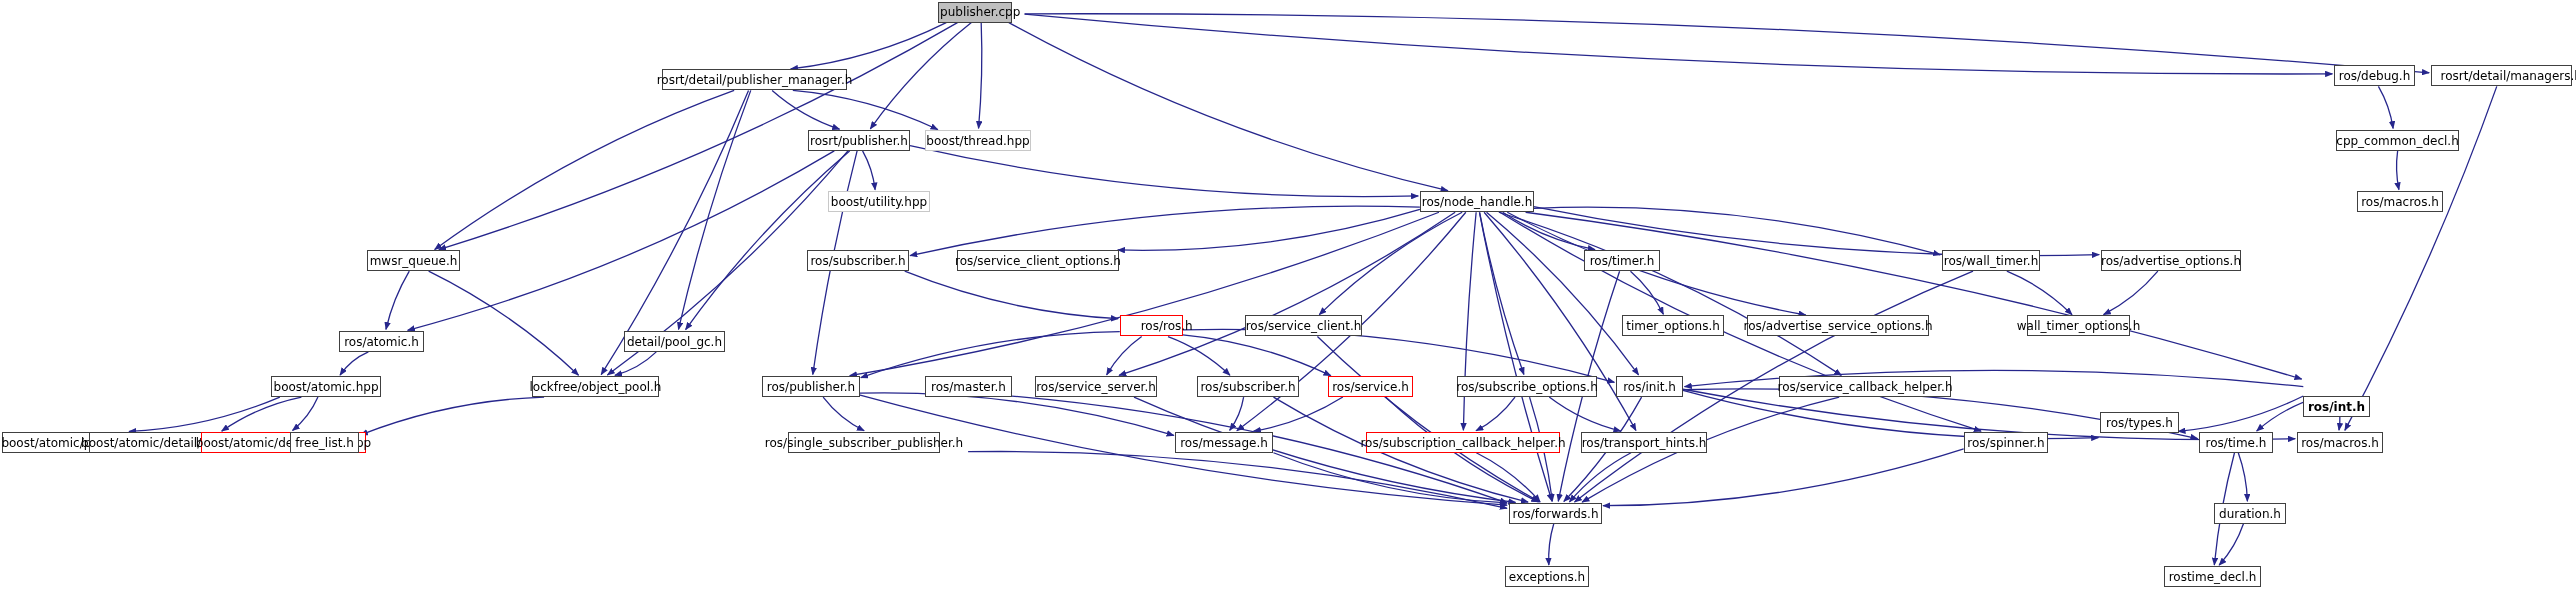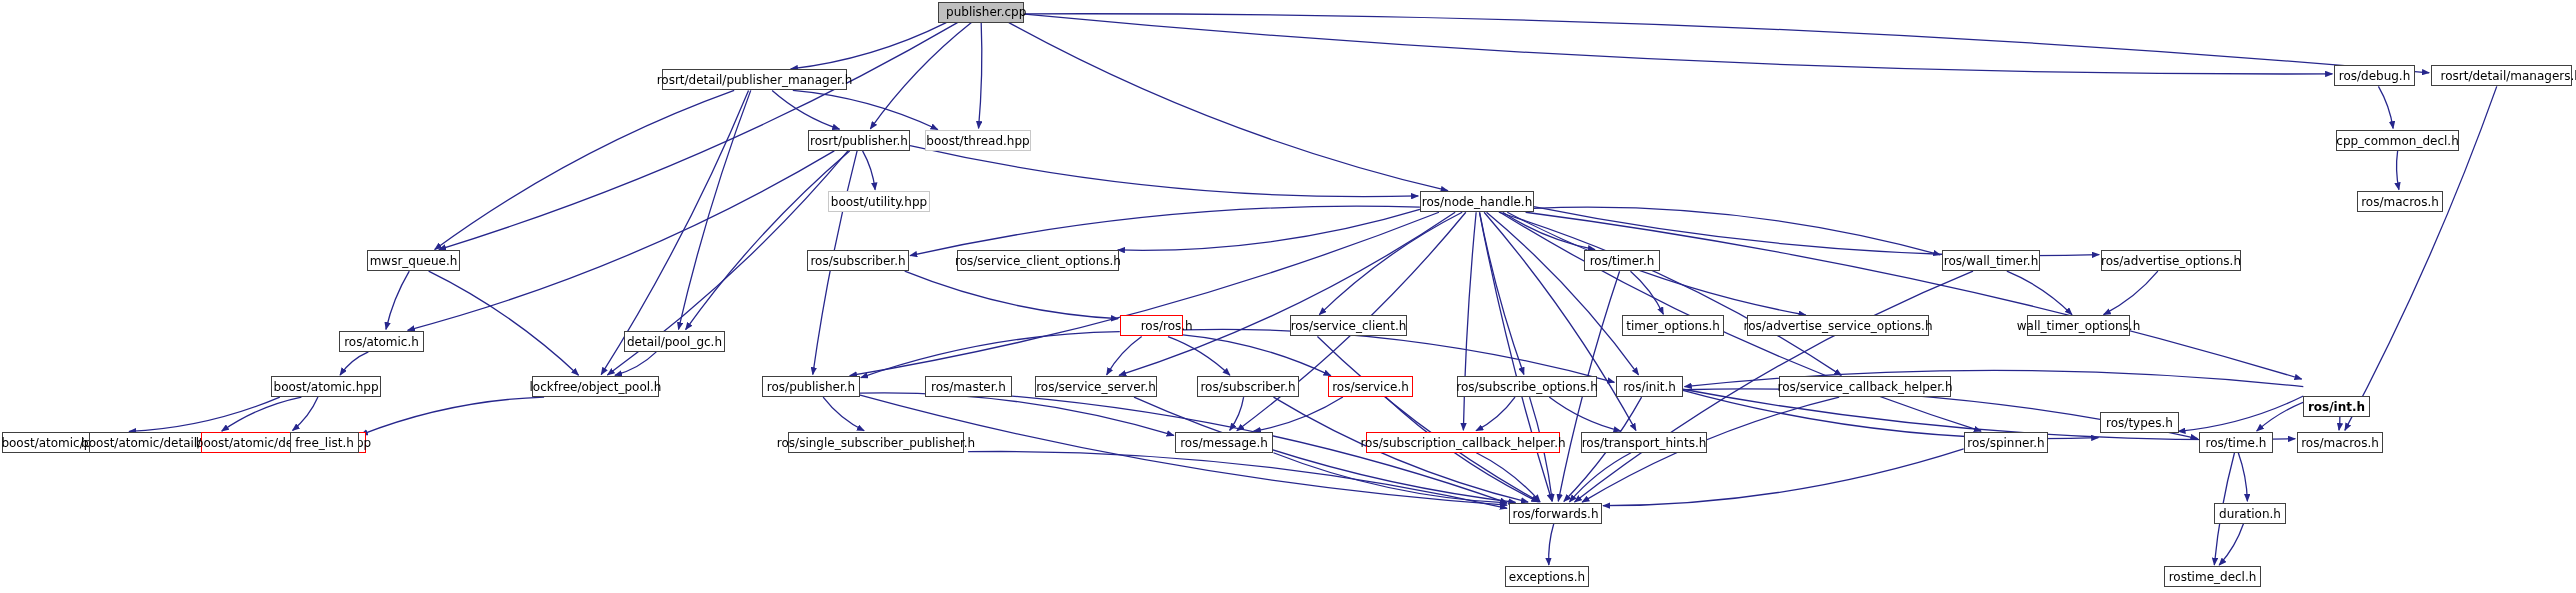--- a/index.html
+++ b/index.html
@@ -132,21 +132,21 @@
         <path d="M1829.9,561.0 Q1875.3,583.8 1909.0,621.8" marker-end="url(#ah)"></path>
         <path d="M2021.7,561.0 Q1977.7,584.1 1945.4,621.8" marker-end="url(#ah)"></path>
         <path d="M2434.0,556.2 Q2216.0,626.3 1987.0,626.6" marker-end="url(#ah)"></path>
         <path d="M1925.9,649.0 Q1918.5,674.0 1919.8,700.0" marker-end="url(#ah)"></path>
         <path d="M2774.4,561.0 Q2784.8,590.1 2785.7,621.0" marker-end="url(#ah)"></path>
         <path d="M2769.7,561.0 Q2751.5,629.5 2744.7,700.0" marker-end="url(#ah)"></path>
         <path d="M2780.8,649.0 Q2771.0,677.7 2750.7,700.3" marker-end="url(#ah)"></path>
       </g>
   </svg>
   <div id="node-layer">
-      <div class="node root" style="left: 938px; top: 1.6px; width: 86px; padding-left: 16px;">
+      <div class="node root" style="left: 938px; top: 1.6px; width: 74px; padding-left: 16px;">
         <span>publisher.cpp</span>
       </div>
       <div class="node" style="left: 662px; top: 69px; width: 185px;">
         <span>rosrt/detail/publisher_manager.h</span>
       </div>
       <div class="node" style="left: 808px; top: 130px; width: 102px;">
         <span>rosrt/publisher.h</span>
       </div>
       <div class="node ext" style="left: 925px; top: 130px; width: 106px;">
         <span>boost/thread.hpp</span>
@@ -189,21 +189,21 @@
       </div>
       <div class="node" style="left: 339px; top: 331px; width: 85px;">
         <span>ros/atomic.h</span>
       </div>
       <div class="node" style="left: 624px; top: 331px; width: 101px;">
         <span>detail/pool_gc.h</span>
       </div>
       <div class="node red" style="left: 1120px; top: 315px; width: 63px; padding-left: 36px;">
         <span>ros/ros.h</span>
       </div>
-      <div class="node" style="left: 1245px; top: 315px; width: 117px; margin-left: 45px;">
+      <div class="node" style="left: 1245px; top: 315px; width: 117px;">
         <span>ros/service_client.h</span>
       </div>
       <div class="node" style="left: 1622px; top: 315px; width: 102px;">
         <span>timer_options.h</span>
       </div>
       <div class="node" style="left: 1747px; top: 315px; width: 182px;">
         <span>ros/advertise_service_options.h</span>
       </div>
       <div class="node" style="left: 2027px; top: 315px; width: 103px;">
         <span>wall_timer_options.h</span>
@@ -234,21 +234,21 @@
       </div>
       <div class="node" style="left: 1616px; top: 376px; width: 67px;">
         <span>ros/init.h</span>
       </div>
       <div class="node" style="left: 1779px; top: 376px; width: 172px;">
         <span>ros/service_callback_helper.h</span>
       </div>
       <div class="node" style="left: 2303px; top: 396px; width: 67px; font-weight: bold;">
         <span>ros/int.h</span>
       </div>
-      <div class="node" style="left: 788px; top: 432px; width: 176px;">
+      <div class="node" style="left: 788px; top: 432px; width: 152px;">
         <span>ros/single_subscriber_publisher.h</span>
       </div>
       <div class="node" style="left: 1175px; top: 432px; width: 98px;">
         <span>ros/message.h</span>
       </div>
       <div class="node red" style="left: 1366px; top: 432px; width: 194px;">
         <span>ros/subscription_callback_helper.h</span>
       </div>
       <div class="node" style="left: 1581px; top: 432px; width: 126px;">
         <span>ros/transport_hints.h</span>

